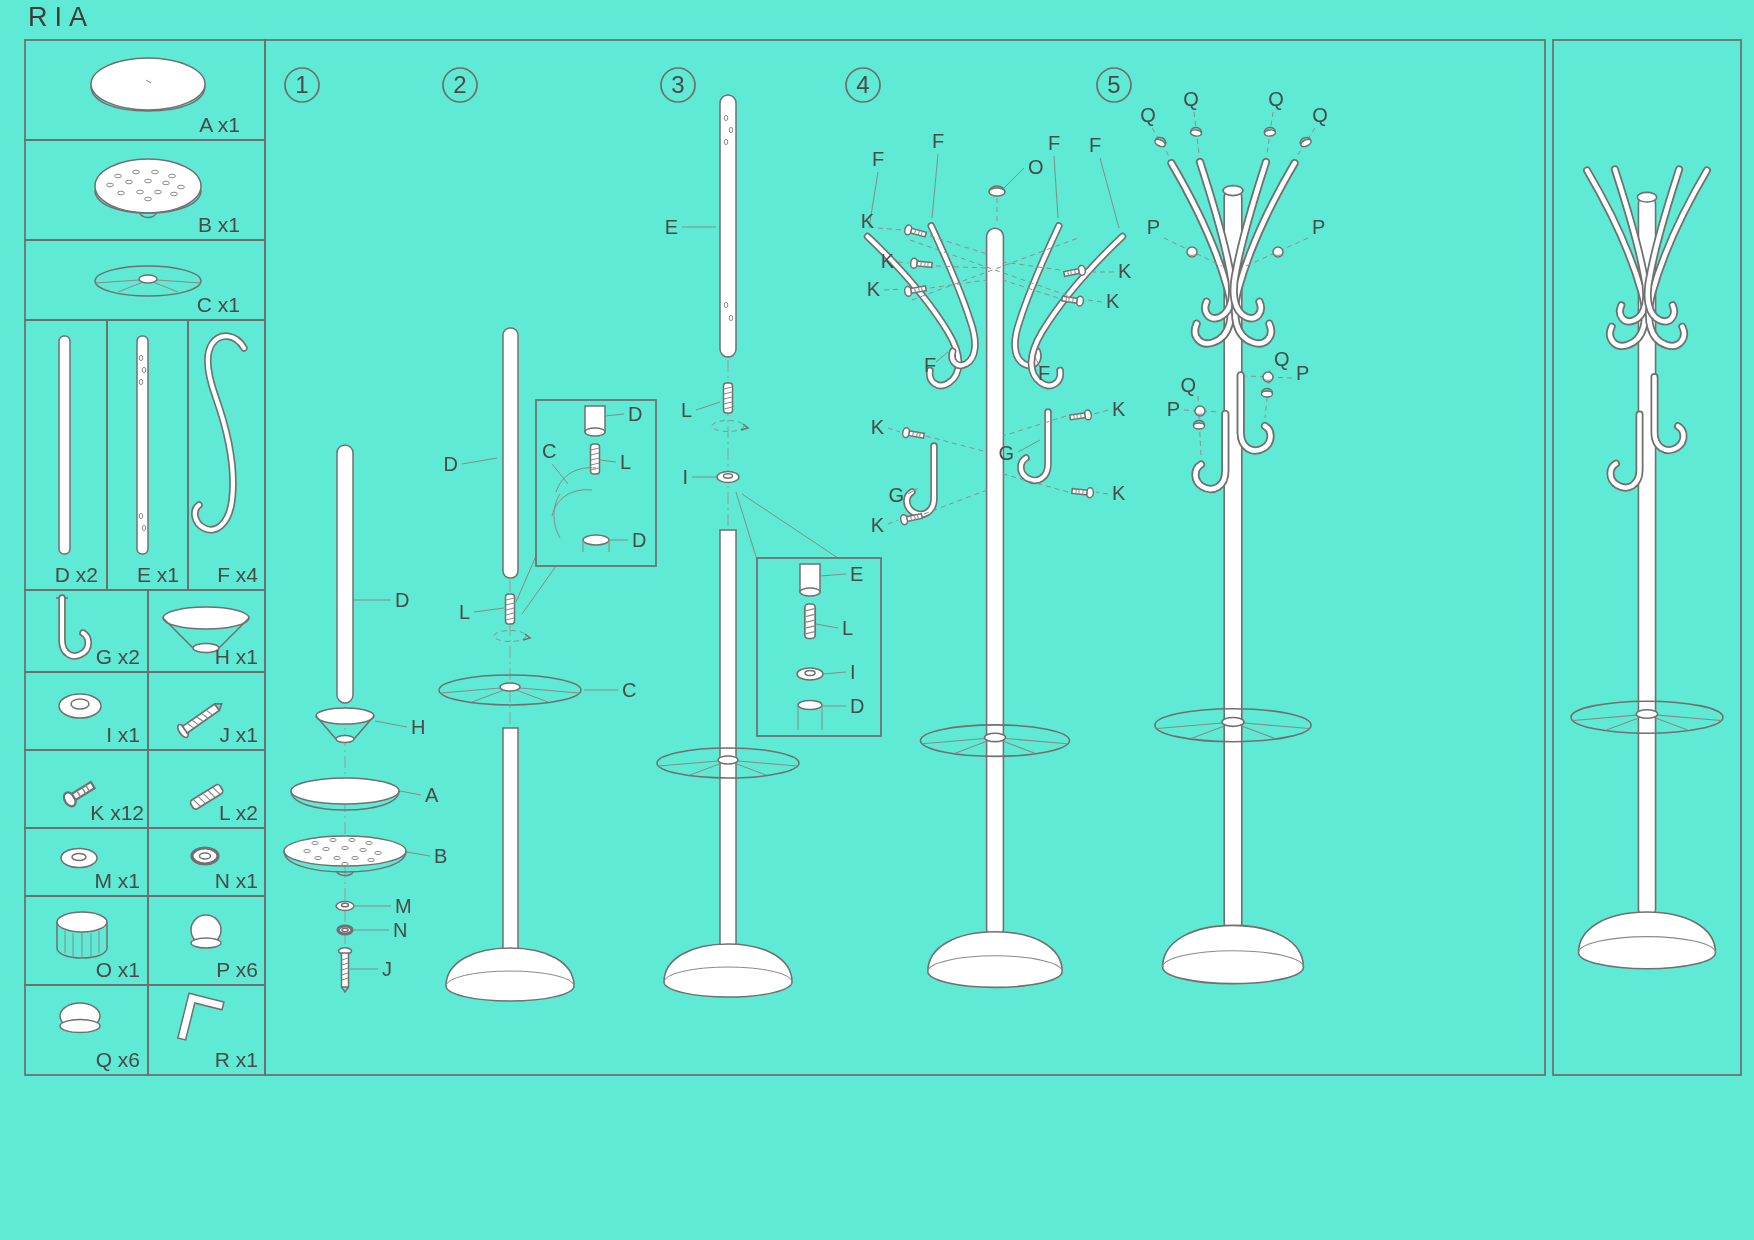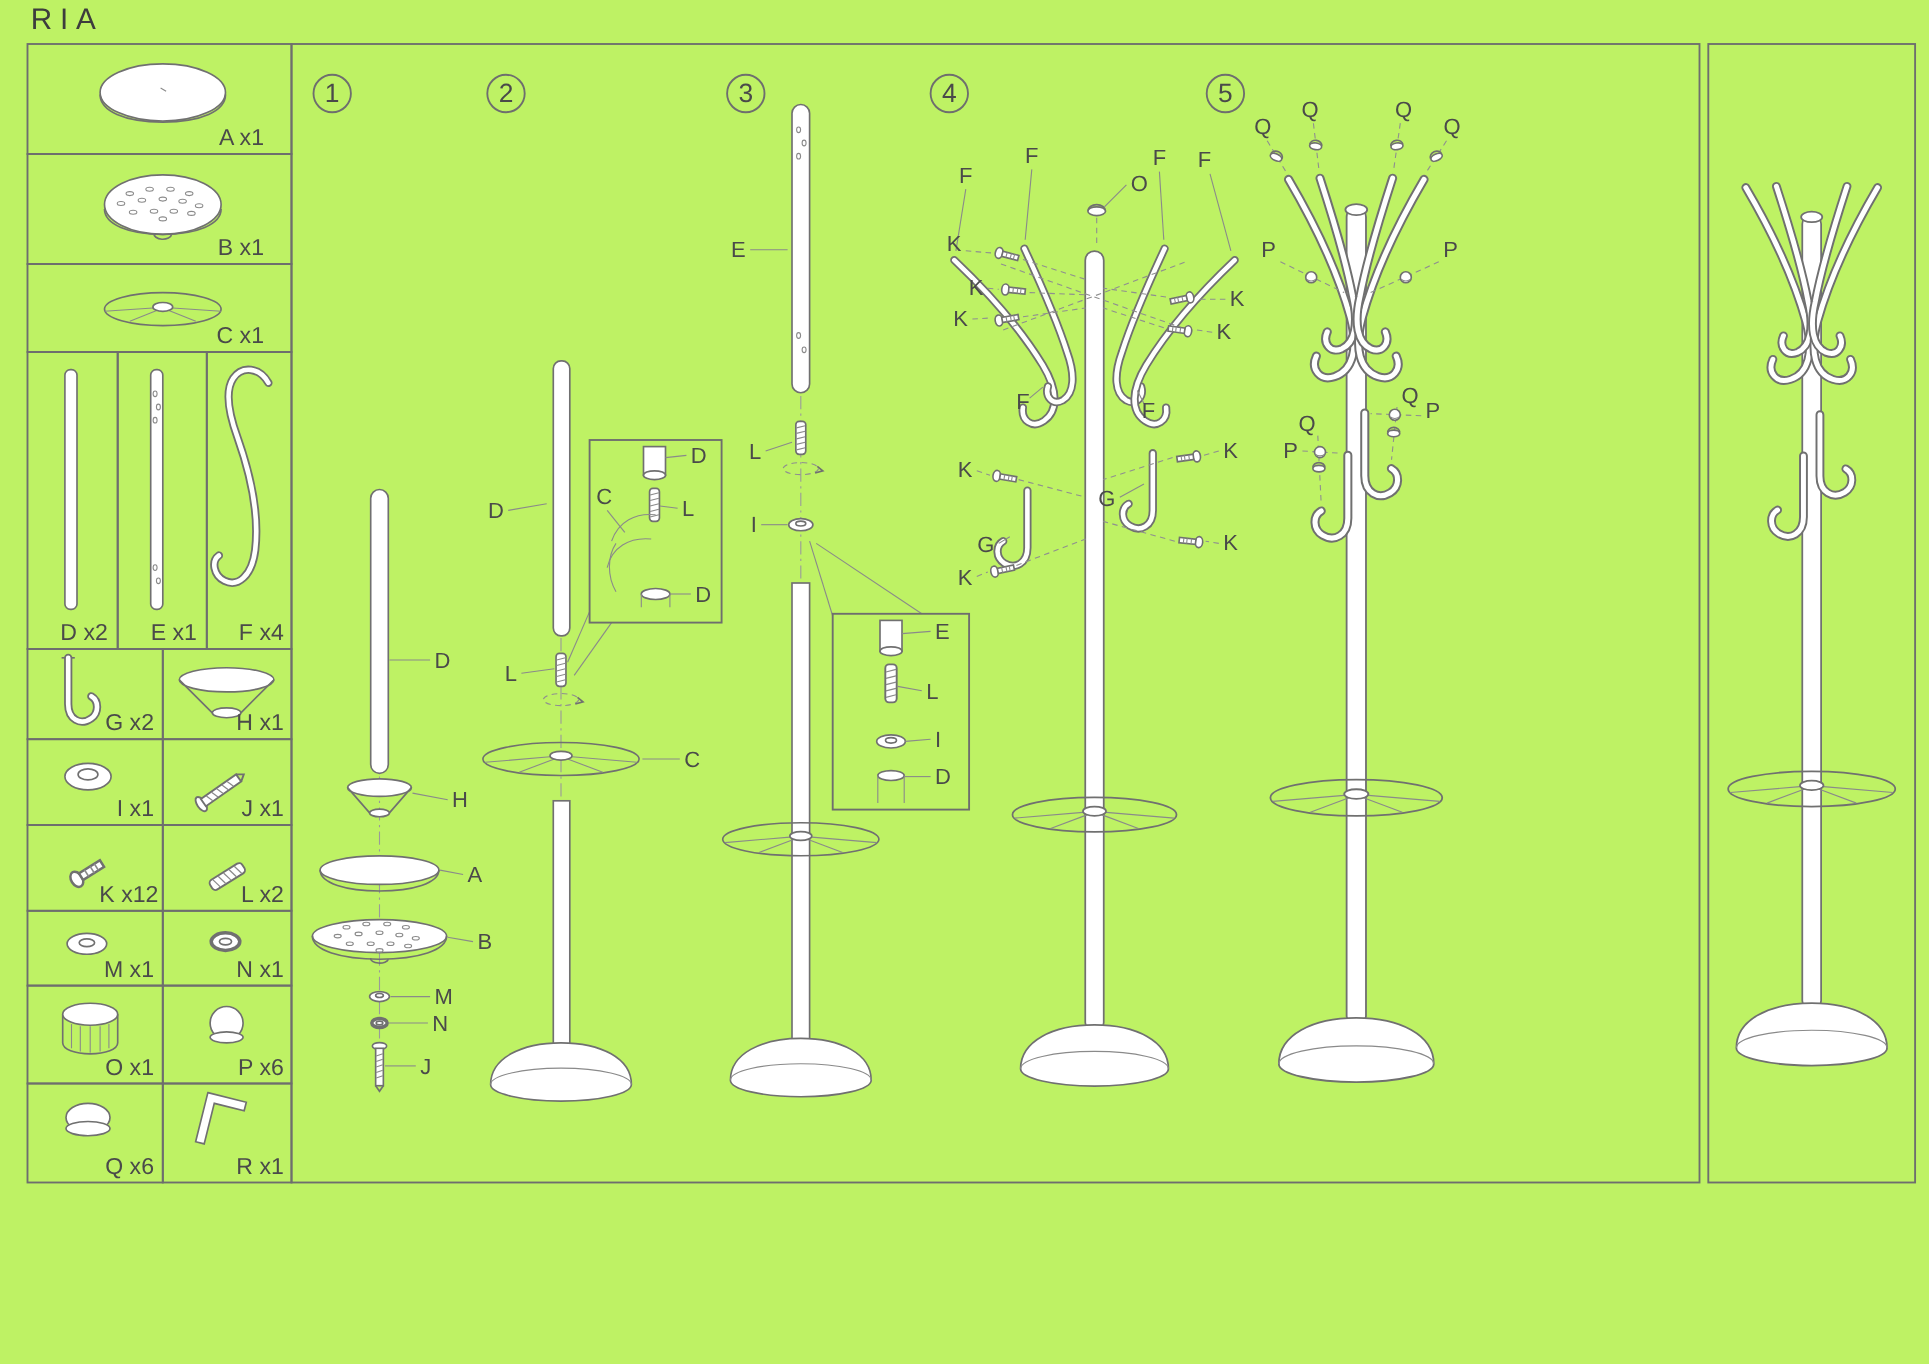--- a/index.html
+++ b/index.html
@@ -1,16 +1,16 @@
 <!DOCTYPE html>
 <html><head>
 <meta charset="utf-8">
 <style>
   html,body{margin:0;padding:0;background:#fff;}
-  #page{width:1754px;height:1240px;position:relative;background:#bef264;overflow:hidden;}
+  #page{width:1754px;height:1240px;position:relative;background:#5eead4;overflow:hidden;}
   svg{display:block;font-family:"Liberation Sans",sans-serif;}
   .cell{fill:none;stroke:#6e6e6e;stroke-width:1.7;}
   .ln{stroke:#707070;stroke-width:1.5;fill:none;}
   .part{fill:#fff;stroke:#707070;stroke-width:1.5;}
   .thin{stroke:#8a8a8a;stroke-width:1;fill:none;}
   .dash{stroke:#8f8f8f;stroke-width:1;fill:none;stroke-dasharray:5 4;}
   .dashdot{stroke:#9a9a9a;stroke-width:1;fill:none;stroke-dasharray:12 4 2 4;}
   .to{stroke:#707070;stroke-width:7.5;fill:none;stroke-linecap:round;}
   .ti{stroke:#ffffff;stroke-width:4.2;fill:none;stroke-linecap:round;}
   .lbl{font-size:20px;fill:#4a4a4a;}

